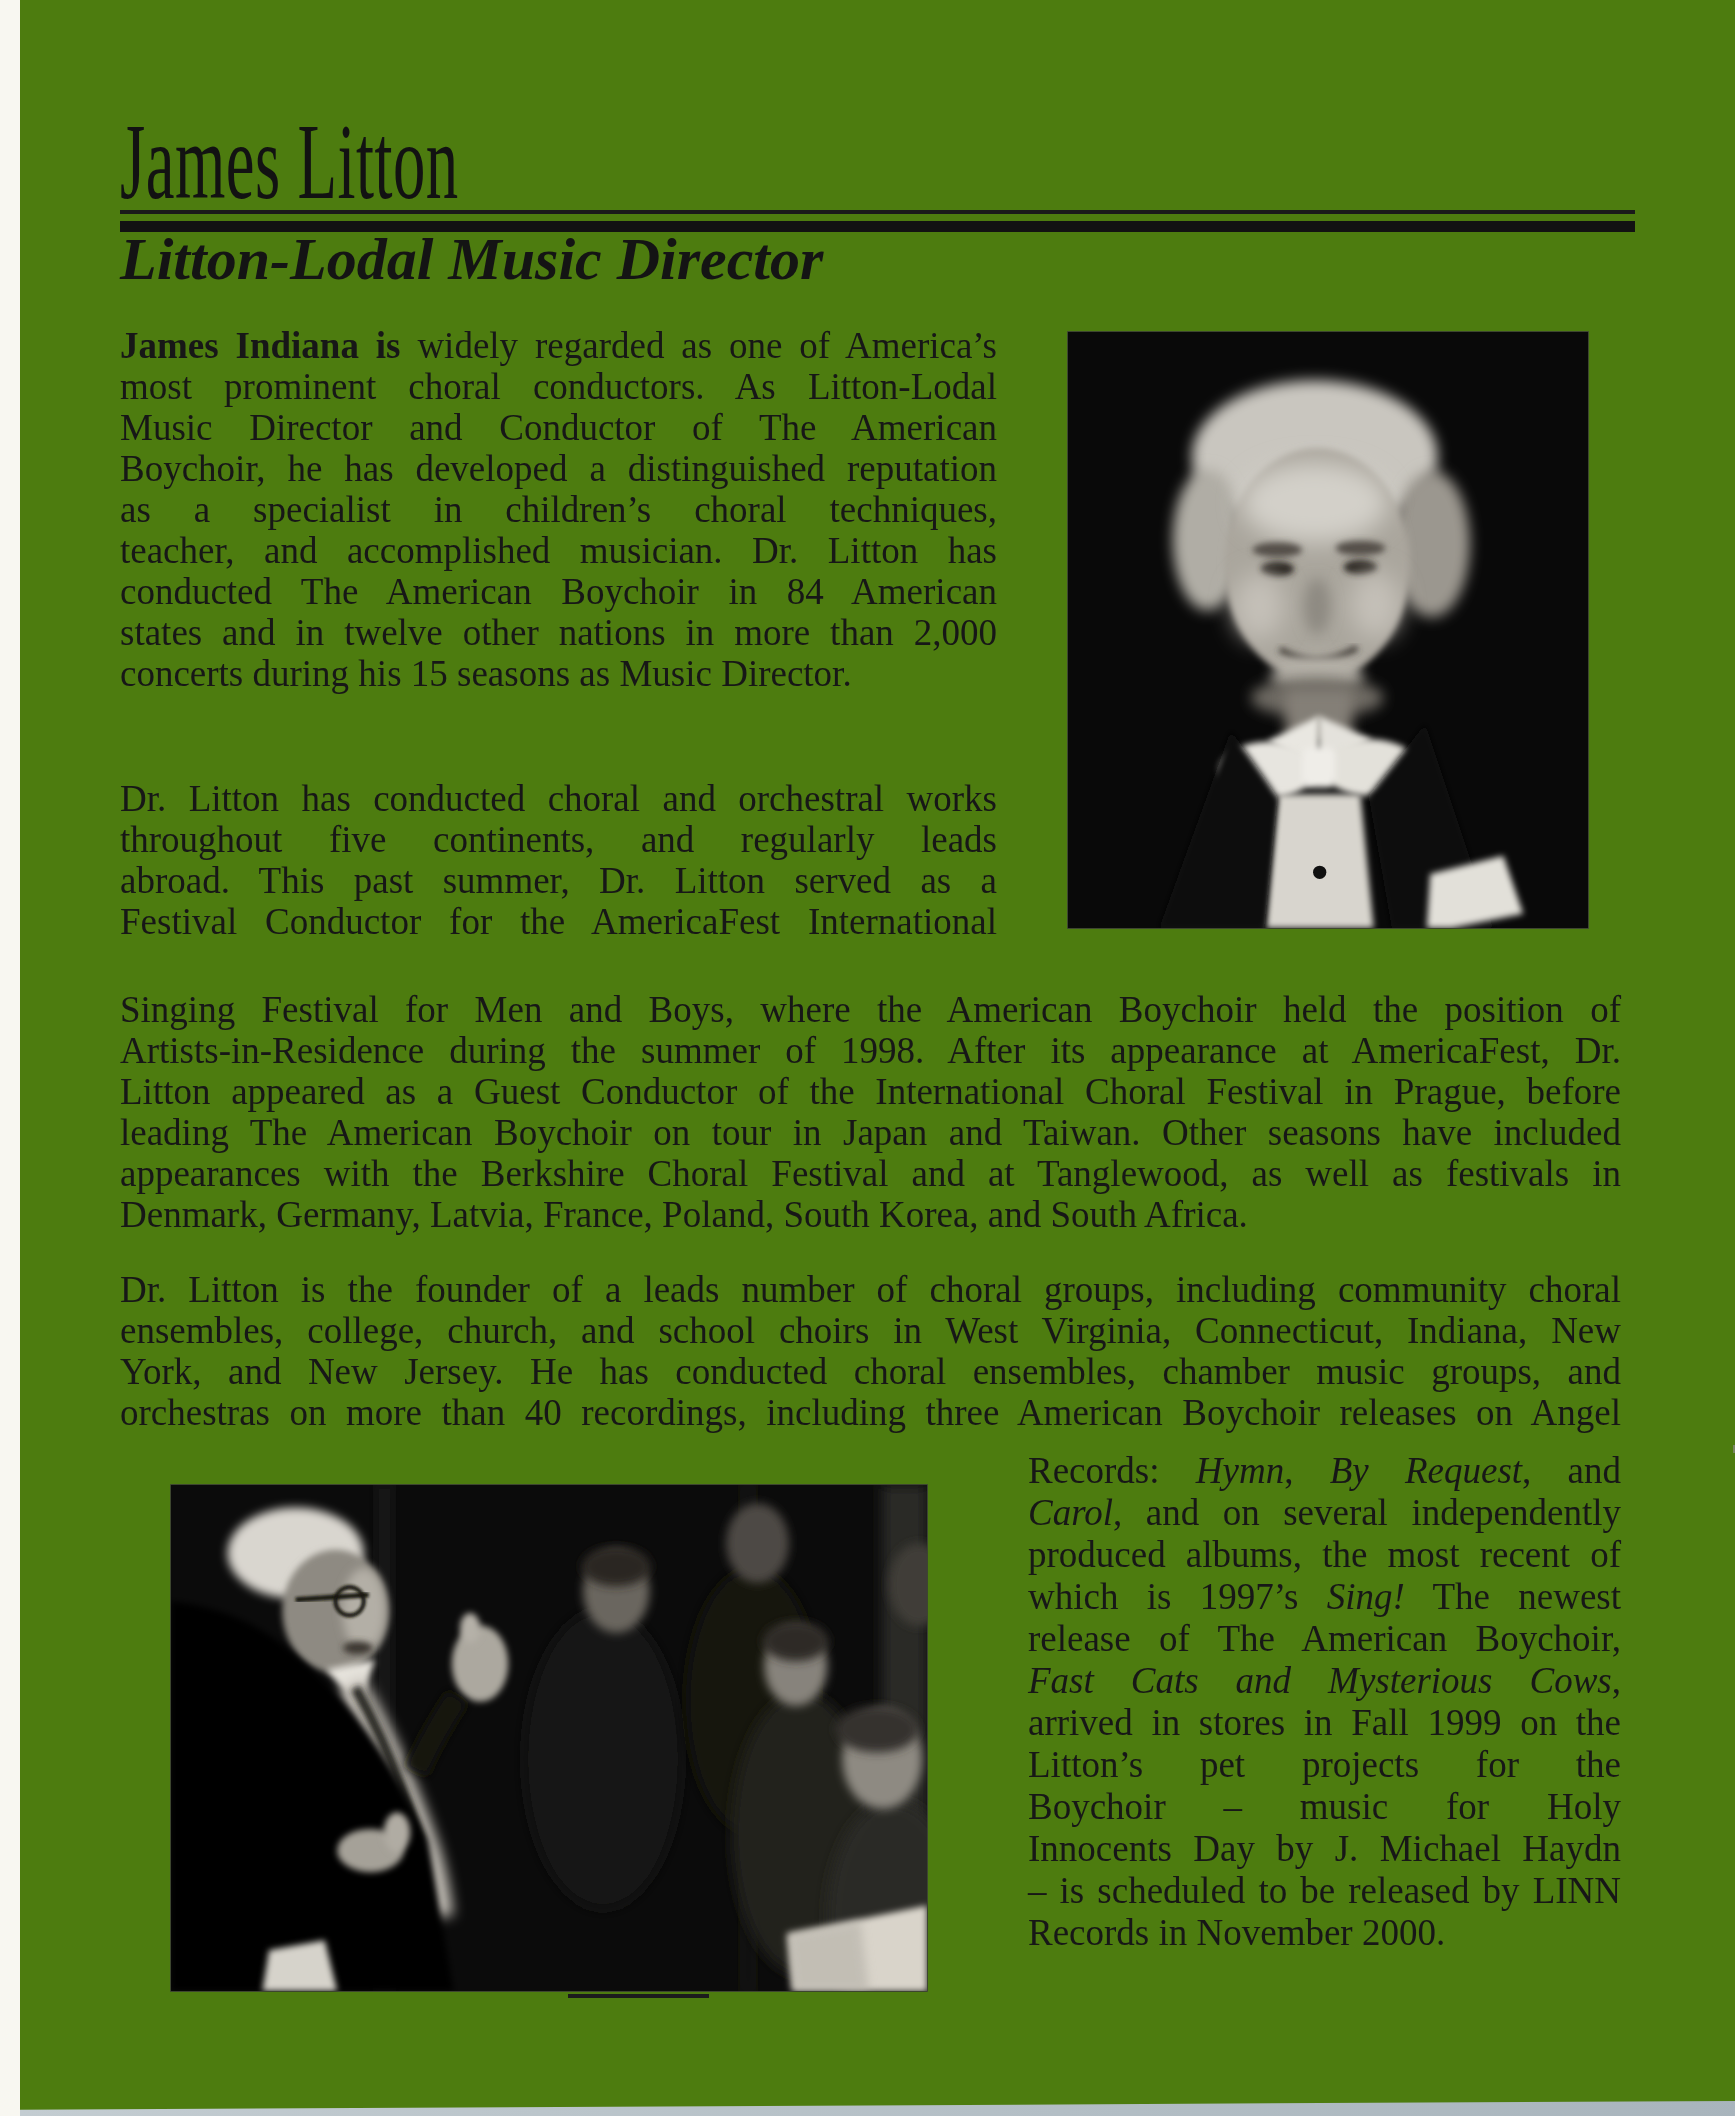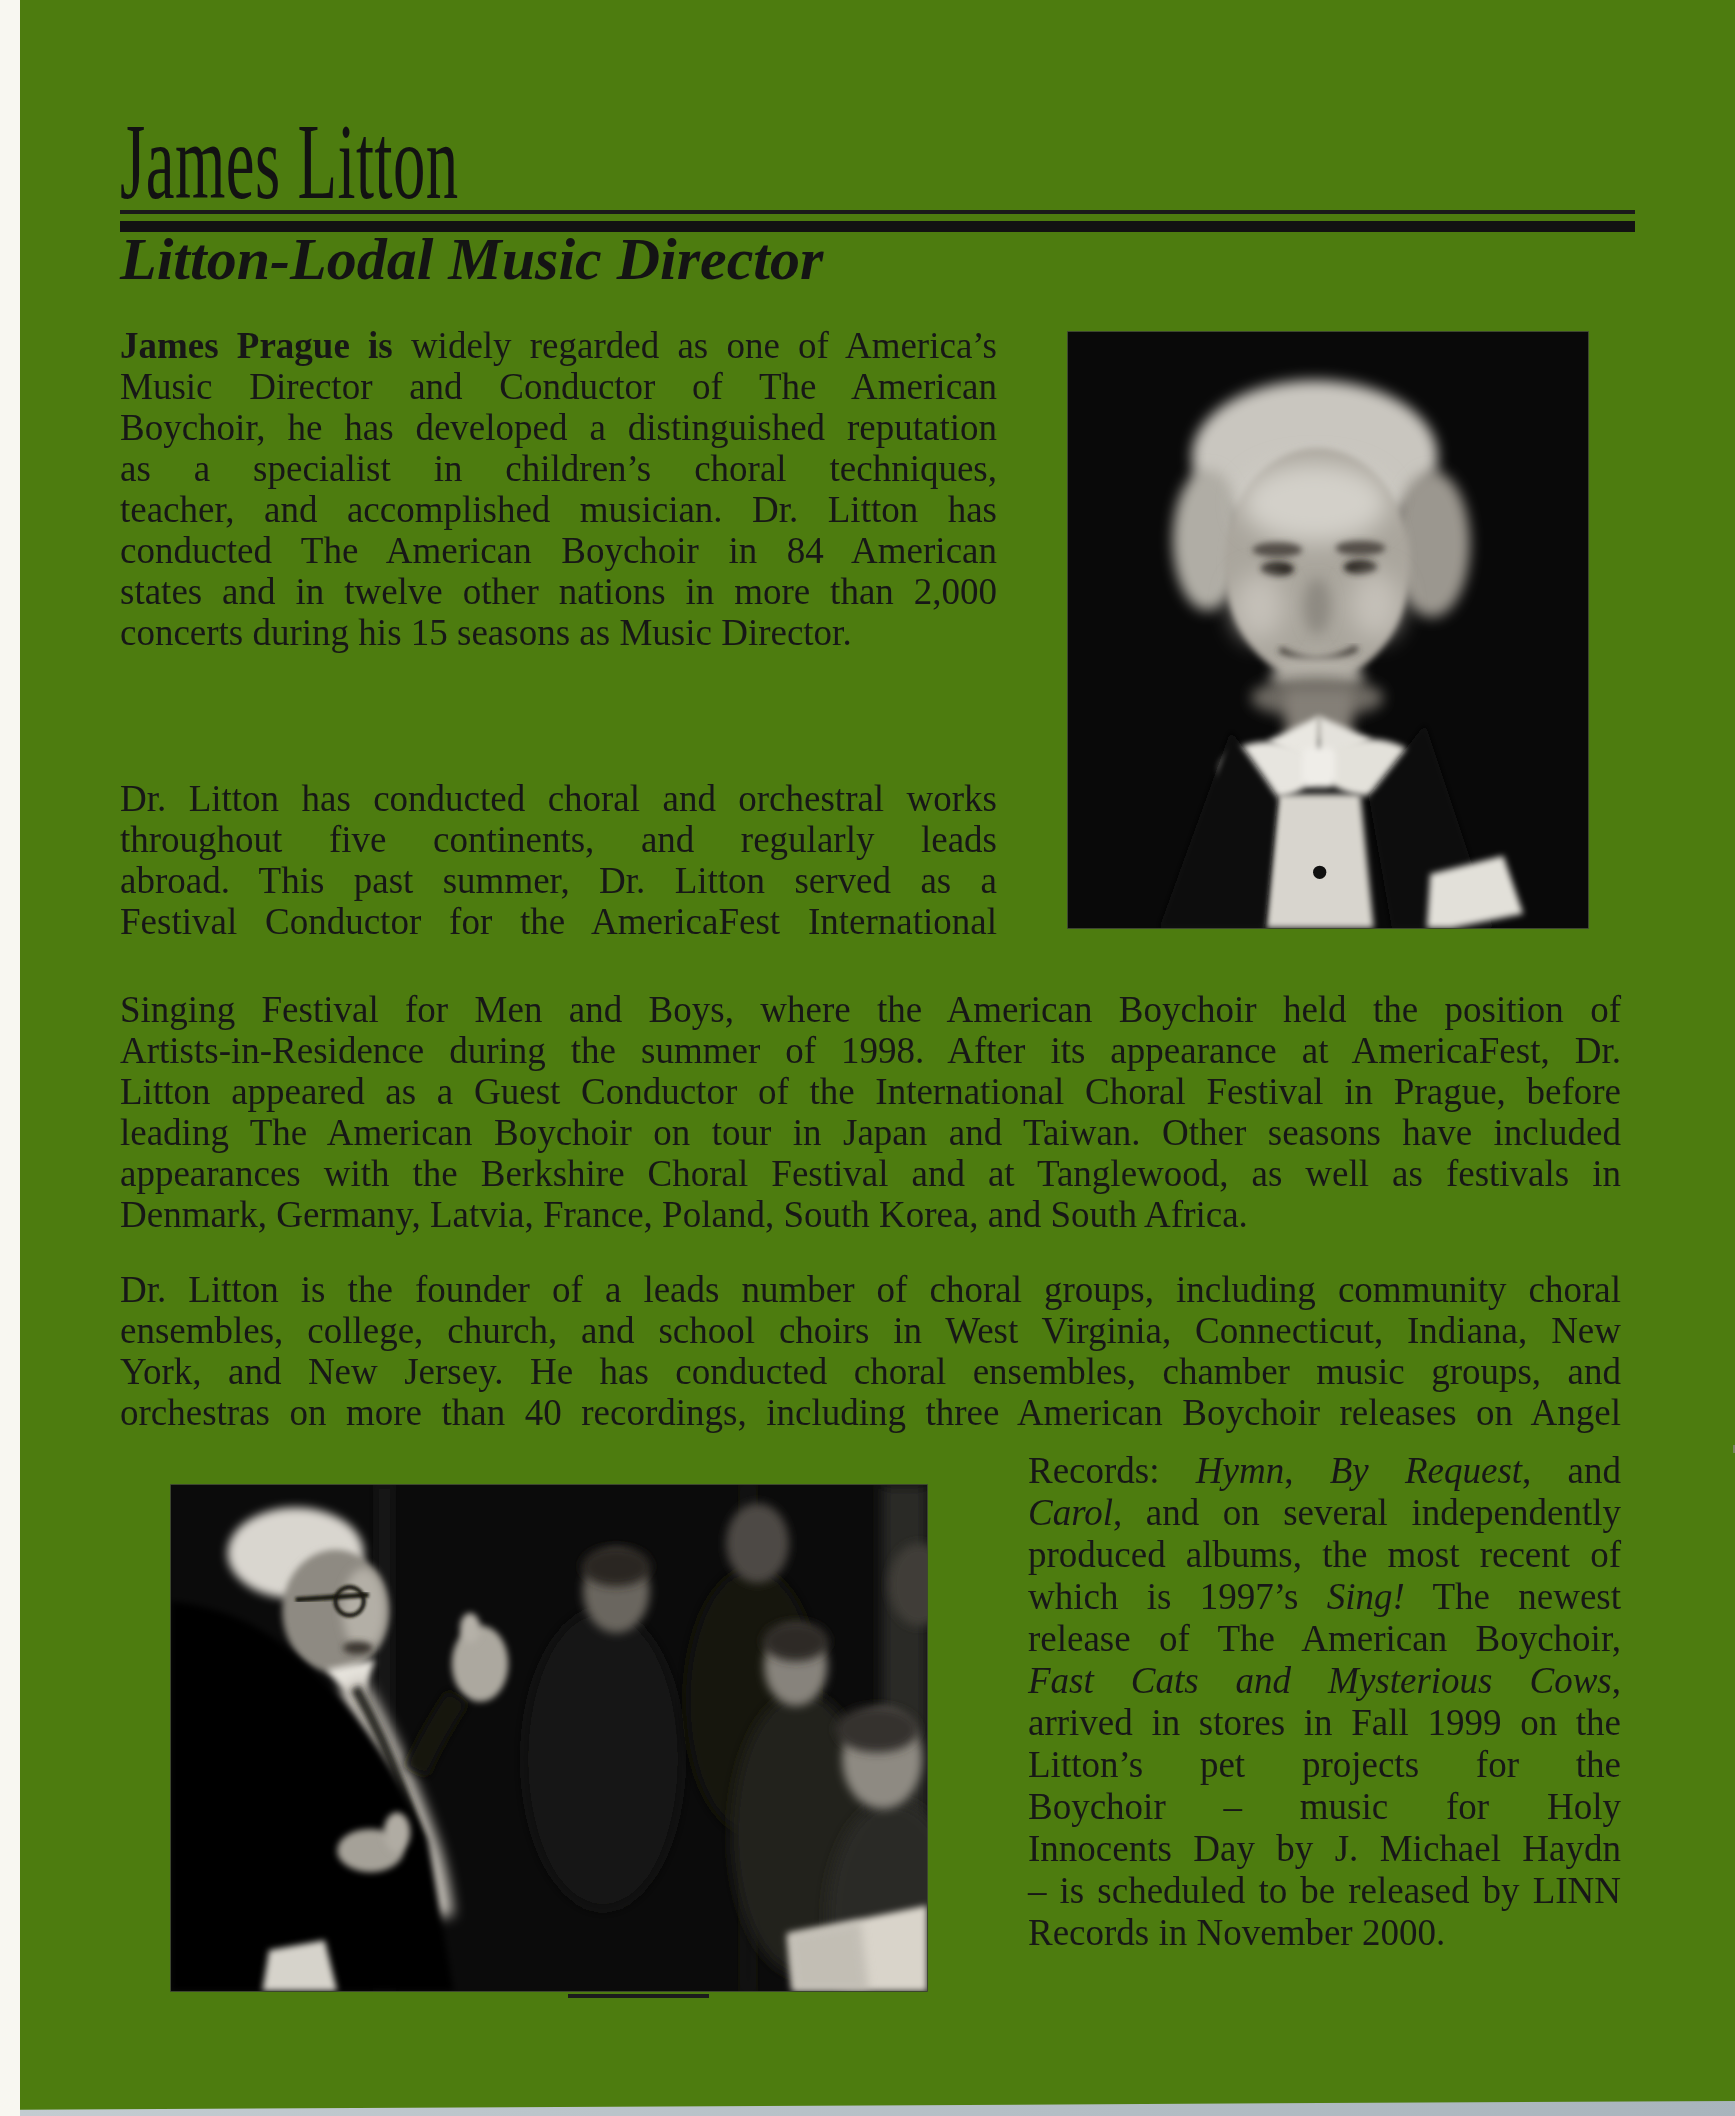--- a/index.html
+++ b/index.html
@@ -114,21 +114,22 @@
 <body>
 
 <div class="page">
 
   <h1 class="title">James Litton</h1>
   <div class="rule-thin"></div>
   <div class="rule-thick"></div>
   <h2 class="subtitle">Litton-Lodal Music Director</h2>
 
   <div class="textblock tb-p1">
-    <div class="ln"><b>James Prague is</b> widely regarded as one of America’s</div>
+    <div class="ln"><b>James Indiana is</b> widely regarded as one of America’s</div>
+    <div class="ln">most prominent choral conductors.  As Litton-Lodal</div>
     <div class="ln">Music Director and Conductor of The American</div>
     <div class="ln">Boychoir, he has developed a distinguished reputation</div>
     <div class="ln">as a specialist in children’s choral techniques,</div>
     <div class="ln">teacher, and accomplished musician.  Dr. Litton has</div>
     <div class="ln">conducted The American Boychoir in 84 American</div>
     <div class="ln">states and in twelve other nations in more than 2,000</div>
     <div class="ln pend">concerts during his 15 seasons as Music Director.</div>
   </div>
 
   <div class="textblock tb-p2a">

